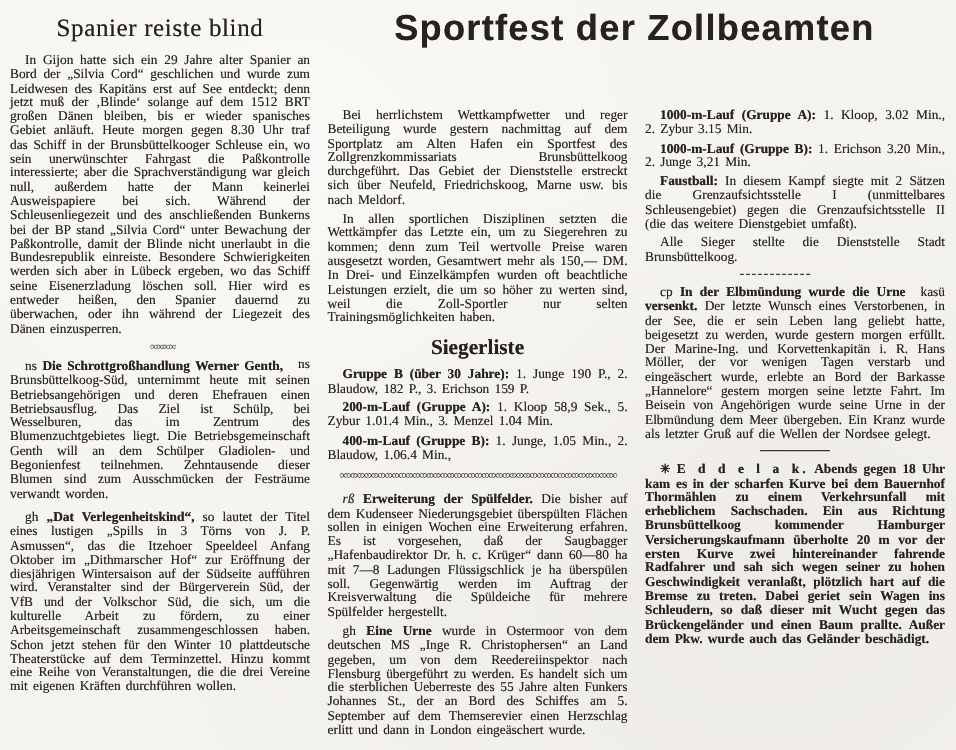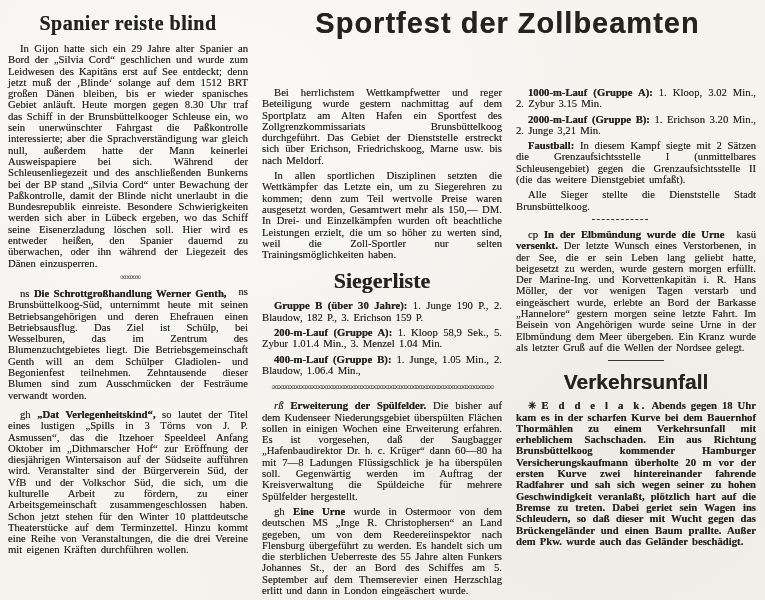--- a/index.html
+++ b/index.html
@@ -19,32 +19,32 @@
     margin:0 0 4px 0;word-spacing:1.5px;
     text-shadow:0 0 .3px rgba(38,34,32,.55);
   }
   .indent{text-indent:12px;}
   #col-left{left:8px;padding-top:8px;}
   #main-region{position:absolute;left:255px;top:0;width:505px;}
   #cols2{position:relative;}
   #col-mid{left:7px;top:42px;}
   #col-right{left:261px;top:42px;}
   h1.left-head{
-    font-family:"Liberation Serif", serif;font-weight:bold;
+    font-family:"Liberation Serif", serif;font-weight:normal;
     font-size:20px;letter-spacing:.5px;text-align:center;margin:4px 0 8px 0;
     text-shadow:0 0 .5px rgba(38,34,32,.7);
   }
   h1.main-head{
     font-family:"Liberation Sans", sans-serif;font-weight:bold;
     font-size:29px;letter-spacing:1px;text-align:center;margin:7px 0 5px 0;
     text-shadow:0 0 .5px rgba(38,34,32,.7);
   }
   h2.sieger-head{
     font-family:"Liberation Serif", serif;font-weight:bold;
-    font-size:22px;text-align:center;margin:8px 0 6px 0;
+    font-size:17px;text-align:center;margin:8px 0 6px 0;
     text-shadow:0 0 .5px rgba(38,34,32,.7);
   }
   h2.unfall-head{
     font-family:"Liberation Sans", sans-serif;font-weight:bold;
     font-size:21px;text-align:center;margin:8px 0 6px 0;
     text-shadow:0 0 .5px rgba(38,34,32,.7);
   }
   .sig{white-space:nowrap;}
   .sig-right{float:right;margin-top:28px;}
   b{text-shadow:0 0 .5px rgba(38,34,32,.8);}
@@ -75,36 +75,35 @@
   <div class="gap"></div>
   <p class="indent"><span class="sig">gh</span> <b>„Dat Verlegenheitskind“,</b><span> so lautet der Titel eines lustigen „Spills in 3 Törns von J. P. Asmussen“, das die Itzehoer Speeldeel Anfang Oktober im „Dithmarscher Hof“ zur Eröffnung der diesjährigen Wintersaison auf der Südseite aufführen wird. Veranstalter sind der Bürgerverein Süd, der VfB und der Volkschor Süd, die sich, um die kulturelle Arbeit zu fördern, zu einer Arbeitsgemeinschaft zusammengeschlossen haben. Schon jetzt stehen für den Winter 10 plattdeutsche Theaterstücke auf dem Terminzettel. Hinzu kommt eine Reihe von Veranstaltungen, die die drei Vereine mit eigenen Kräften durchführen wollen.</span></p>
 </div>
 
 <div id="main-region">
   <h1 class="main-head">Sportfest der Zollbeamten</h1>
 
   <div id="cols2">
 
     <div class="col" id="col-mid">
-      <p class="indent">Bei herrlichstem Wettkampfwetter und reger Beteiligung wurde gestern nachmittag auf dem Sportplatz am Alten Hafen ein Sportfest des Zollgrenzkommissariats Brunsbüttelkoog durchgeführt. Das Gebiet der Dienststelle erstreckt sich über Erichson, Friedrichskoog, Marne usw. bis nach Meldorf.</p>
+      <p class="indent">Bei herrlichstem Wettkampfwetter und reger Beteiligung wurde gestern nachmittag auf dem Sportplatz am Alten Hafen ein Sportfest des Zollgrenzkommissariats Brunsbüttelkoog durchgeführt. Das Gebiet der Dienststelle erstreckt sich über Neufeld, Friedrichskoog, Marne usw. bis nach Meldorf.</p>
       <p class="indent">In allen sportlichen Disziplinen setzten die Wettkämpfer das Letzte ein, um zu Siegerehren zu kommen; denn zum Teil wertvolle Preise waren ausgesetzt worden, Gesamtwert mehr als 150,— DM. In Drei- und Einzelkämpfen wurden oft beachtliche Leistungen erzielt, die um so höher zu werten sind, weil die Zoll-Sportler nur selten Trainingsmöglichkeiten haben.</p>
       <h2 class="sieger-head">Siegerliste</h2>
       <p class="res indent"><b>Gruppe B (über 30 Jahre):</b><span> 1. Junge 190 P., 2. Blaudow, 182 P., 3. Erichson 159 P.</span></p>
       <p class="res indent"><b>200-m-Lauf (Gruppe A):</b><span> 1. Kloop 58,9 Sek., 5. Zybur 1.01.4 Min., 3. Menzel 1.04 Min.</span></p>
       <p class="res indent"><b>400-m-Lauf (Gruppe B):</b><span> 1. Junge, 1.05 Min., 2. Blaudow, 1.06.4 Min.,</span></p>
       <span class="chain">∞∞∞∞∞∞∞∞∞∞∞∞∞∞∞∞∞∞∞∞∞∞∞∞∞∞∞∞∞∞∞∞∞∞∞∞∞∞∞∞</span>
       <p class="indent"><span class="sig" style="font-style:italic">rß</span> <b>Erweiterung der Spülfelder.</b><span> Die bisher auf dem Kudenseer Niederungsgebiet überspülten Flächen sollen in einigen Wochen eine Erweiterung erfahren. Es ist vorgesehen, daß der Saugbagger „Hafenbaudirektor Dr. h. c. Krüger“ dann 60—80 ha mit 7—8 Ladungen Flüssigschlick je ha überspülen soll. Gegenwärtig werden im Auftrag der Kreisverwaltung die Spüldeiche für mehrere Spülfelder hergestellt.</span></p>
       <p class="indent"><span class="sig">gh</span> <b>Eine Urne</b><span> wurde in Ostermoor von dem deutschen MS „Inge R. Christophersen“ an Land gegeben, um von dem Reedereiinspektor nach Flensburg übergeführt zu werden. Es handelt sich um die sterblichen Ueberreste des 55 Jahre alten Funkers Johannes St., der an Bord des Schiffes am 5. September auf dem Themserevier einen Herzschlag erlitt und dann in London eingeäschert wurde.</span></p>
     </div>
 
     <div class="col" id="col-right">
       <p class="res indent"><b>1000-m-Lauf (Gruppe A):</b><span> 1. Kloop, 3.02 Min., 2. Zybur 3.15 Min.</span></p>
-      <p class="res indent"><b>2000-m-Lauf (Gruppe B):</b><span> 1. Erichson 3.20 Min., 2. Junge 3,21 Min.</span></p>
+      <p class="res indent"><b>1000-m-Lauf (Gruppe B):</b><span> 1. Erichson 3.20 Min., 2. Junge 3,21 Min.</span></p>
       <p class="res indent"><b>Faustball:</b><span> In diesem Kampf siegte mit 2 Sätzen die Grenzaufsichtsstelle I (unmittelbares Schleusengebiet) gegen die Grenzaufsichtsstelle II (die das weitere Dienstgebiet umfaßt).</span></p>
       <p class="indent"><span>Alle Sieger stellte die Dienststelle Stadt Brunsbüttelkoog.</span><span class="sig-right">kasü</span></p>
       <hr class="shortrule dashed">
       <p class="indent"><span class="sig">cp</span> <b>In der Elbmündung wurde die Urne versenkt.</b><span> Der letzte Wunsch eines Verstorbenen, in der See, die er sein Leben lang geliebt hatte, beigesetzt zu werden, wurde gestern morgen erfüllt. Der Marine-Ing. und Korvettenkapitän i. R. Hans Möller, der vor wenigen Tagen verstarb und eingeäschert wurde, erlebte an Bord der Barkasse „Hannelore“ gestern morgen seine letzte Fahrt. Im Beisein von Angehörigen wurde seine Urne in der Elbmündung dem Meer übergeben. Ein Kranz wurde als letzter Gruß auf die Wellen der Nordsee gelegt.</span></p>
       <hr class="shortrule">
-      <h2 class="unfall-head">Verkehrsunfall</h2>
       <p class="indent bold-article"><span class="star-icon">✳</span> <b class="spaced">E d d e l a k.</b><span> Abends gegen 18 Uhr kam es in der scharfen Kurve bei dem Bauernhof Thormählen zu einem Verkehrsunfall mit erheblichem Sachschaden. Ein aus Richtung Brunsbüttelkoog kommender Hamburger Versicherungskaufmann überholte 20 m vor der ersten Kurve zwei hintereinander fahrende Radfahrer und sah sich wegen seiner zu hohen Geschwindigkeit veranlaßt, plötzlich hart auf die Bremse zu treten. Dabei geriet sein Wagen ins Schleudern, so daß dieser mit Wucht gegen das Brückengeländer und einen Baum prallte. Außer dem Pkw. wurde auch das Geländer beschädigt.</span></p>
     </div>
   </div>
 </div>
 
 </body></html>

